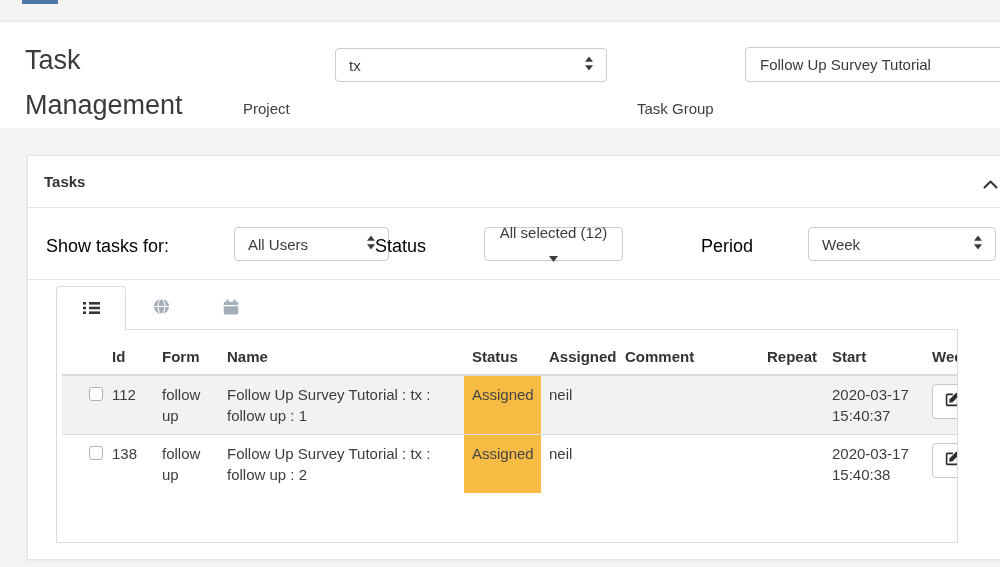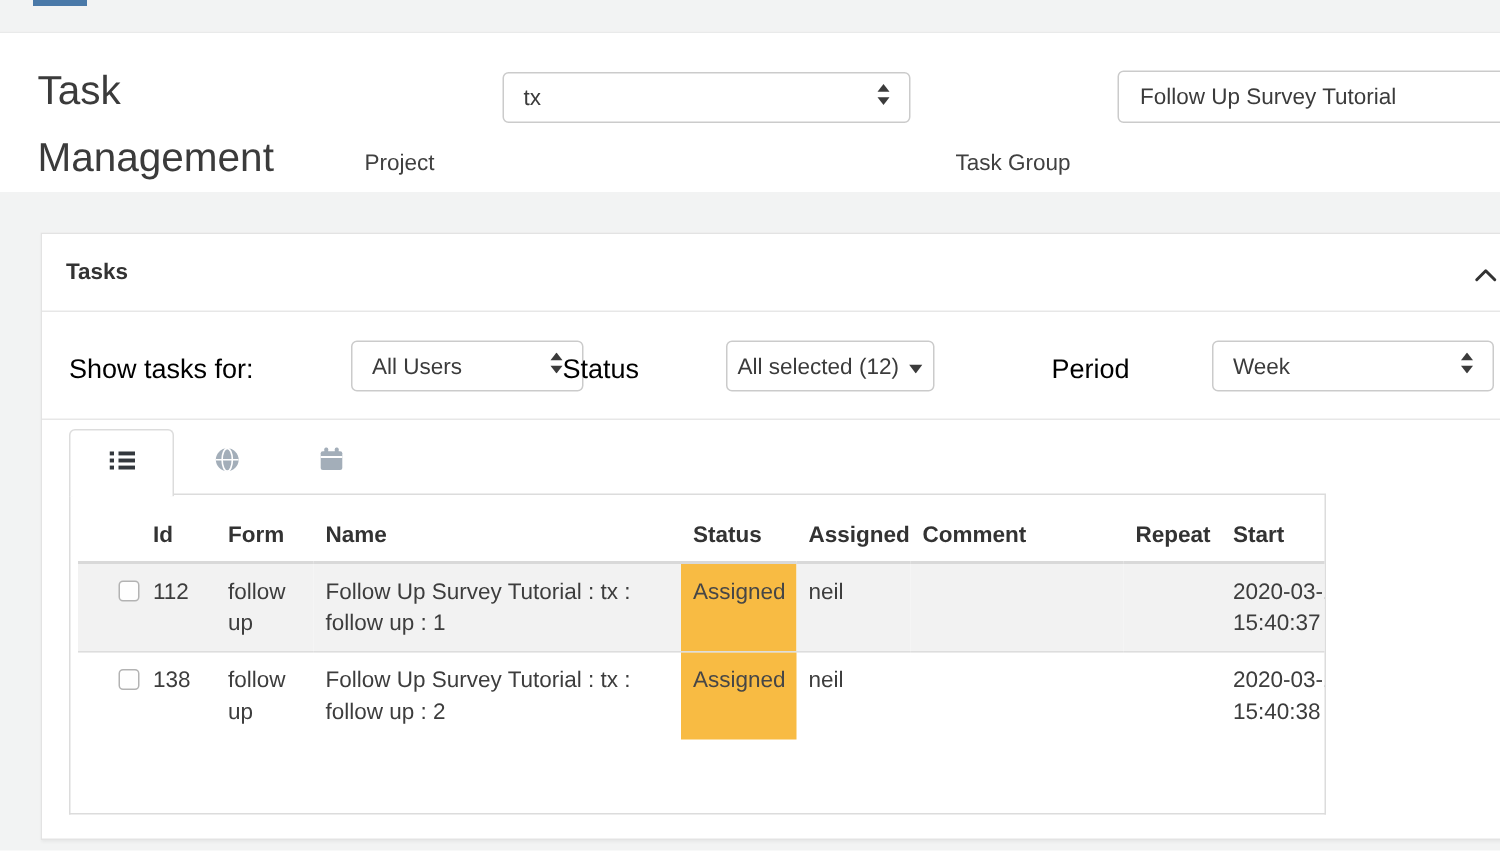--- a/index.html
+++ b/index.html
@@ -56,25 +56,25 @@
   .flt-label { position:absolute; top:28px; font-size:18px; color:#000000; }
   .flt-show { left:18px; }
   .flt-status { left:347px; }
   .flt-period { left:673px; }
   .sel-users  { left:158px; top:19px; width:155px;margin-left:48px; }
   .sel-week   { left:780px; top:19px; width:188px; }
   .dropdown-btn {
     position:absolute; left:456px; top:19px; width:139px; height:34px;
     background:#fff; border:1px solid #cbcbcb; border-radius:4px;
     display:flex; align-items:center; justify-content:center; gap:7px;
-    cursor:pointer; color:#3b3b3b; font-size:15px;
-  }
-
-  
-  .tabs-wrap { position:absolute; left:18px; top:130px; width:838px; }
+    cursor:pointer; color:#3b3b3b; font-size:15px;flex-direction:column;
+  }
+
+  
+  .tabs-wrap { position:absolute; left:28px; top:130px; width:902px; }
   .tab-bar { position:relative; height:44px; border-bottom:1px solid #dcdcdc; display:flex; }
   .tab {
     width:70px; height:44px; display:flex; align-items:center; justify-content:center;
     cursor:pointer;
   }
   .tab.active {
     background:#fff; border:1px solid #dcdcdc; border-bottom:none;
     border-radius:4px 4px 0 0; margin-bottom:-1px; height:45px;
   }
   .tab-content {

